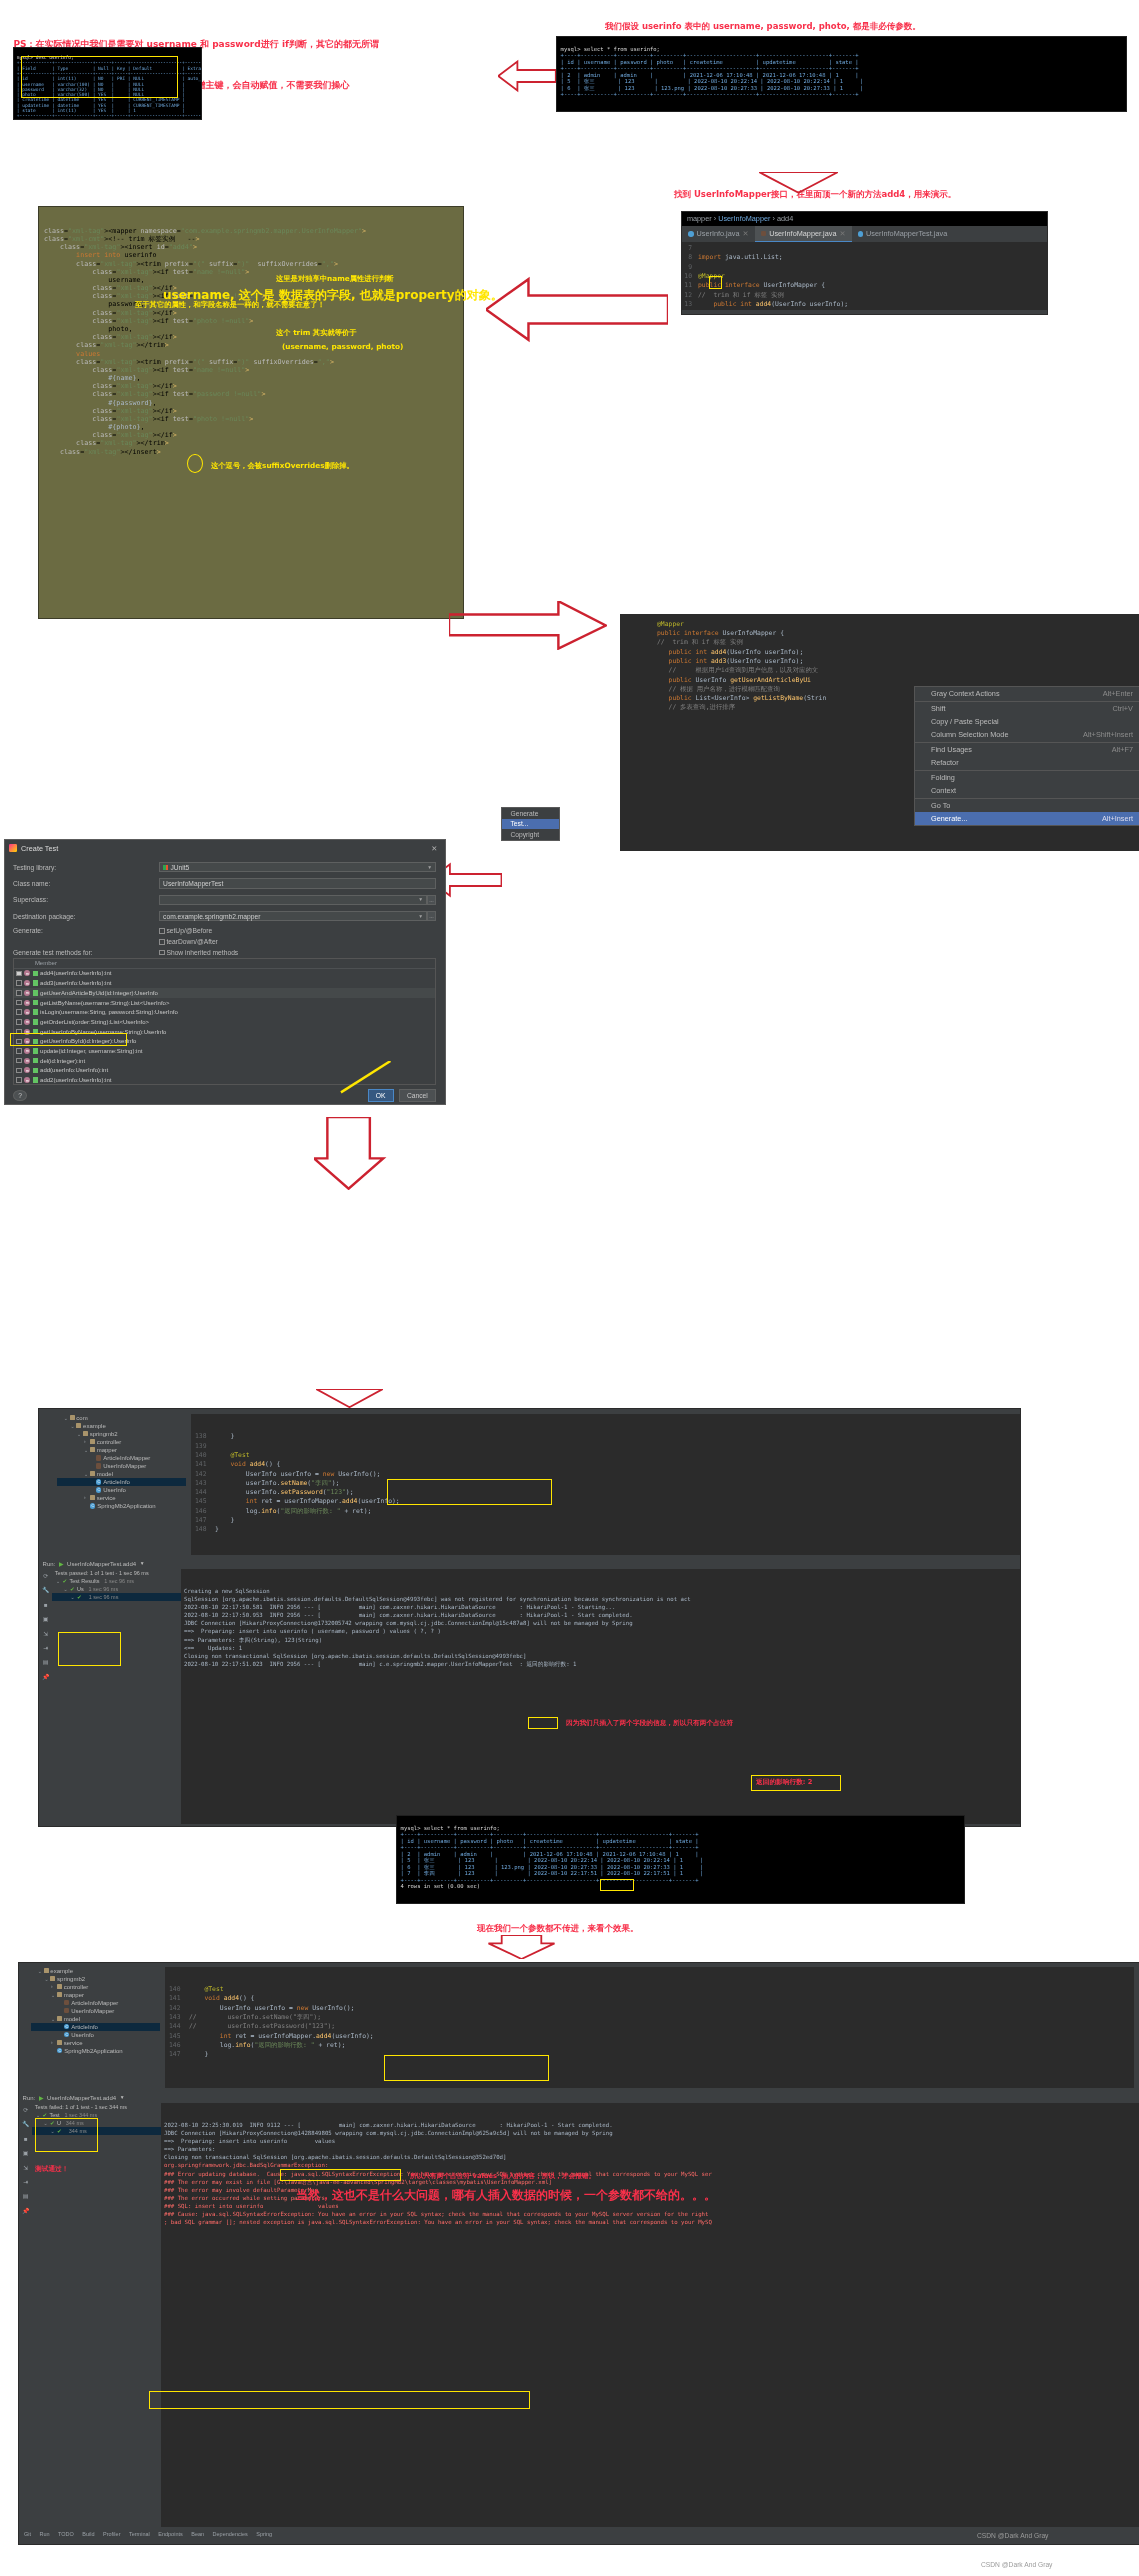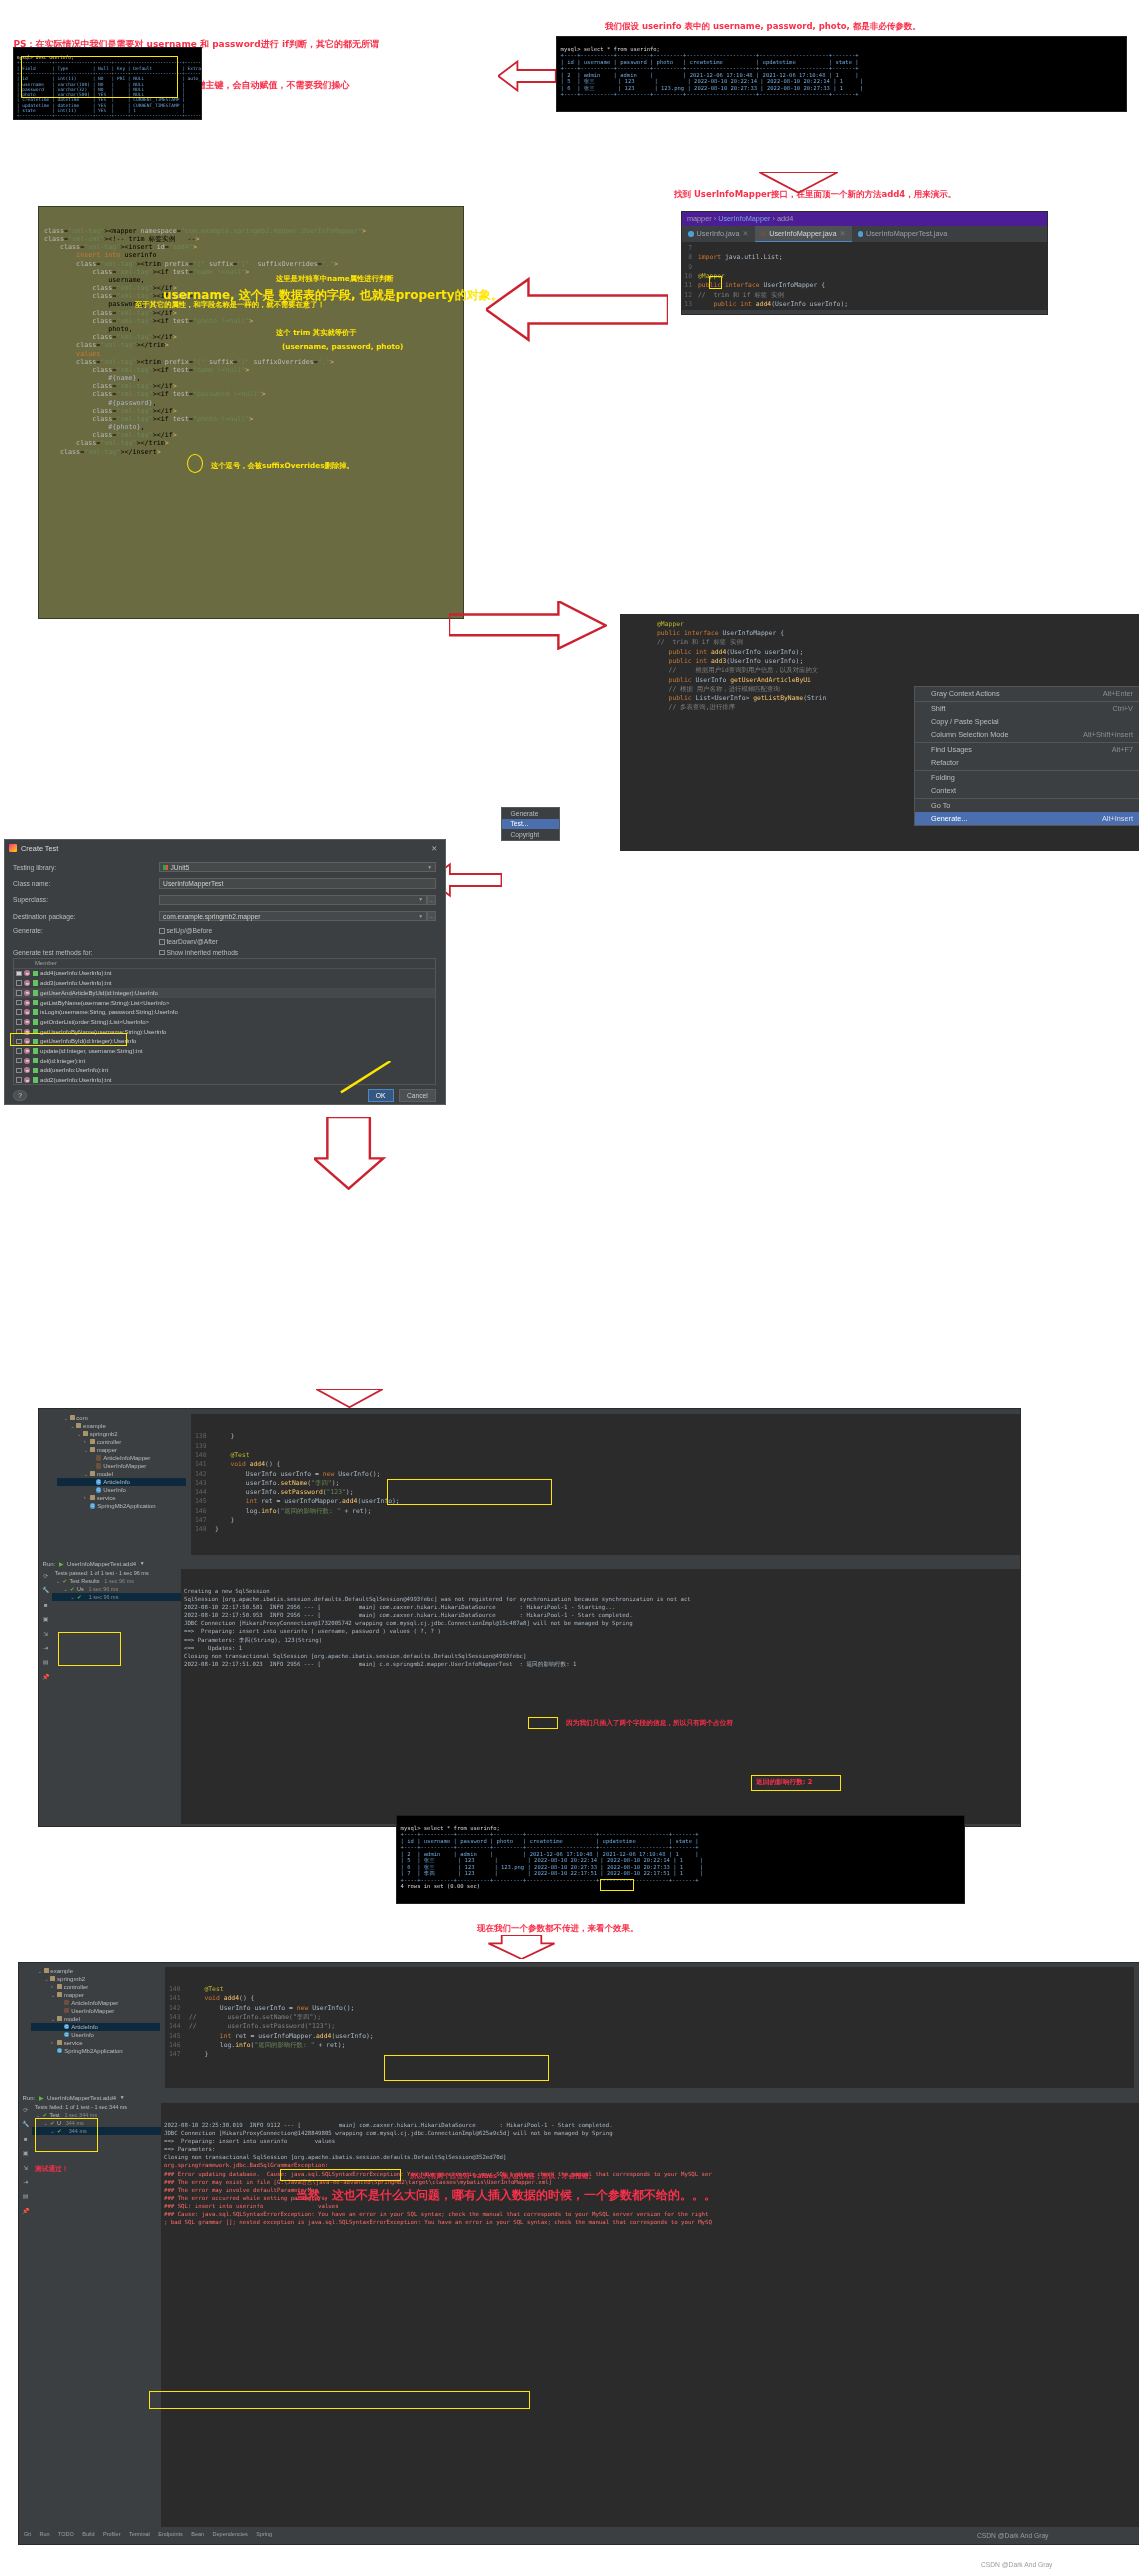--- a/index.html
+++ b/index.html
@@ -57,21 +57,21 @@
 
   
   .ide {
     background:#3c3f41;
     border:0.6px solid #2b2b2b;
     color:#bbbbbb;
     font-family:"Liberation Sans", sans-serif;
     overflow:hidden;
   }
   .ide-breadcrumb {
-    background:#4c1d95; color:#9aa0a6; font-size:7.3px;
+    background:#000000; color:#9aa0a6; font-size:7.3px;
     padding:2.4px 4.9px; white-space:nowrap;
   }
   .ide-tabs { display:flex; background:#3c3f41; font-size:7.3px; }
   .ide-tab { padding:3px 6px; color:#9aa0a6; white-space:nowrap; display:flex; align-items:center; gap:3px;}
   .ide-tab.active { background:#4e5254; color:#d6d6d6; border-bottom:1.2px solid #4a88c7; }
   .ide-editor {
     background:#2b2b2b; color:#a9b7c6;
     font-family:"DejaVu Sans Mono","Liberation Mono",monospace;
     white-space:pre; overflow:hidden; line-height:1.45;
   }

